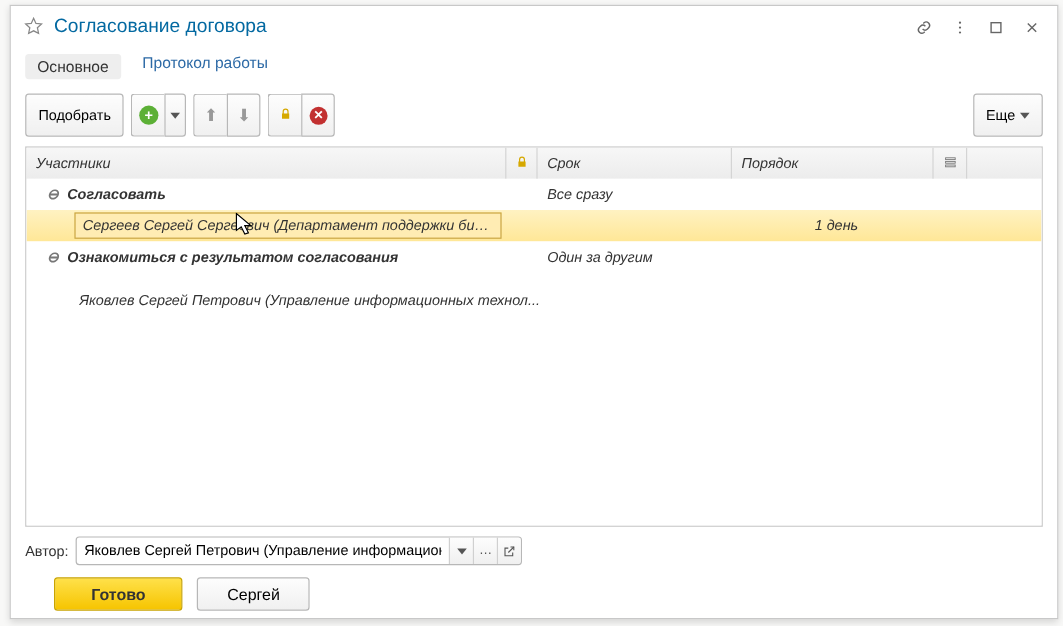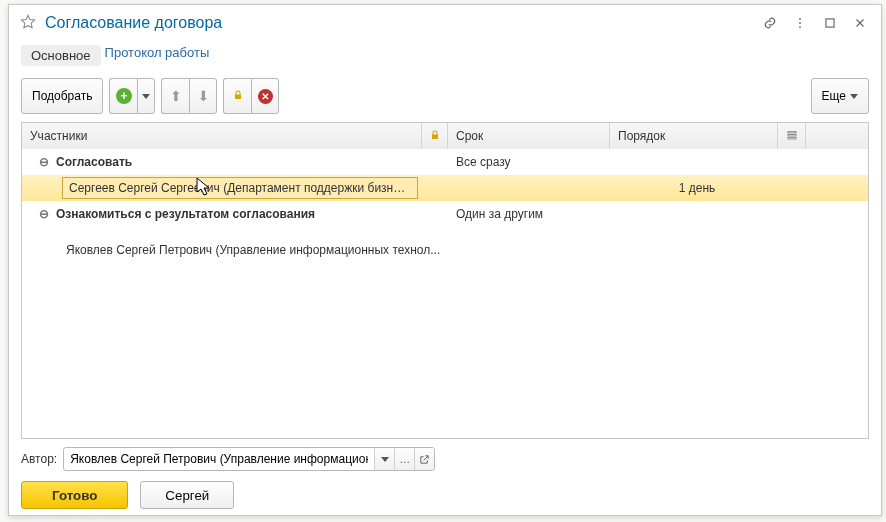--- a/index.html
+++ b/index.html
@@ -36,21 +36,21 @@
   .titlebar .icon-btn {
     width: 22px; height: 22px;
     display: flex; align-items: center; justify-content: center;
     color: #666;
     cursor: pointer;
   }
   .titlebar .icon-btn svg { width: 14px; height: 14px; }
   .star-icon svg { width: 18px; height: 18px; stroke:#888; fill:none; stroke-width:1.4;}
   .tabs-row {
     display: flex;
-    gap: 4px;
+    gap: 18px;
     padding: 4px 12px 8px 12px;
     font-size: 13px;
   }
   .tab { cursor: pointer; color:#2d6aa6; }
   .tab.active {
     color: #333;
     background: #eeeeee;
     padding: 3px 10px;
     border-radius: 3px;
   }
@@ -92,20 +92,21 @@
     background:#c23030;color:#fff;display:flex;align-items:center;justify-content:center;
     font-size:10px;font-weight:bold;
   }
 
   .table-wrap {
     margin: 0 12px;
     border: 1px solid #c8c8c8;
     flex: 1;
     display:flex;flex-direction:column;
     overflow:hidden;
+    font-style:italic;
   }
   .thead {
     display:flex;
     background: linear-gradient(#f7f7f7,#ececec);
     height: 26px;
     align-items:center;
     color:#333;
   }
   .thead .th {
     padding: 0 8px;
@@ -175,21 +176,21 @@
   .combo input {
     border:none; outline:none; padding:0 6px; font-size:12px;
     width:310px; background:transparent;
   }
   .combo .mini-btn {
     width:20px;height:22px;border-left:1px solid #d0d0d0;
     display:flex;align-items:center;justify-content:center;
     background:linear-gradient(#fdfdfd,#f0f0f0);
     cursor:pointer; font-size:11px; color:#555;
   }
-  .actions-row { display:flex; gap:12px; }
+  .actions-row { display:flex; gap:12px;margin-left:24px; }
   .primary {
     background: linear-gradient(#ffe14a,#f6c400);
     border:1px solid #c9a400;
     color:#333; font-weight:bold;
     height:28px;
     padding: 0 30px;
     border-radius:3px;
     cursor:pointer;
   }
   .secondary {

